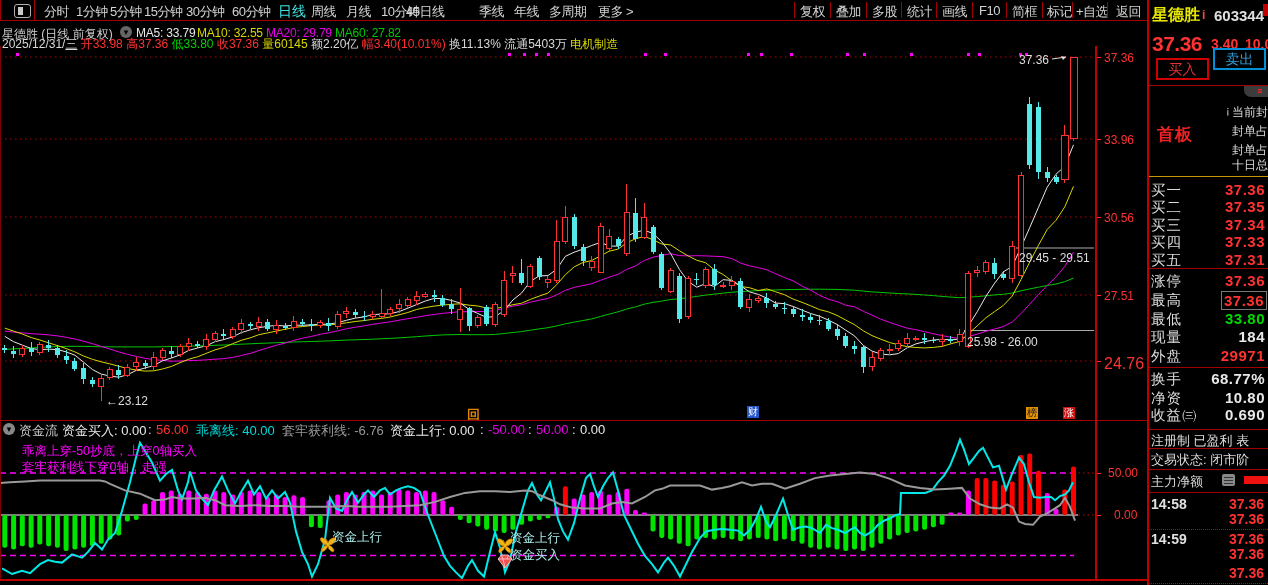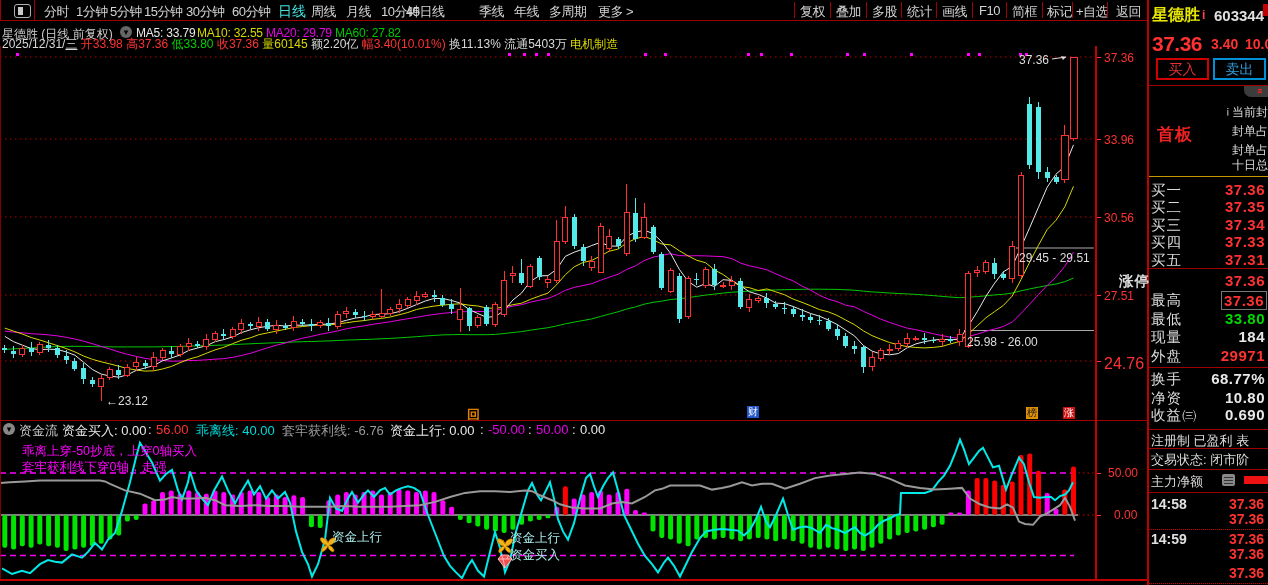--- a/index.html
+++ b/index.html
@@ -550,21 +550,21 @@
 <span class="abs" style="left:1152px;top:5px;color:#e8e800;font-size:16px;font-weight:bold;">星德胜</span>
 <span class="abs" style="left:1202px;top:8px;color:#ff4444;font-size:12px;font-weight:bold;">i</span>
 <span class="abs num" style="left:1214px;top:7px;color:#e0e0e0;font-size:15px;">603344</span>
 <div class="abs" style="left:1263px;top:4px;width:5px;height:12px;background:#c00000;"></div>
 
 <span class="abs num" style="left:1152px;top:32px;color:#ff3232;font-size:21px;letter-spacing:-0.5px;">37.36</span>
 <span class="abs num" style="left:1211px;top:36px;color:#ff3232;font-size:14px;">3.40</span>
 <span class="abs num" style="left:1245px;top:36px;color:#ff3232;font-size:14px;">10.0</span>
 
 <div class="abs" style="left:1156px;top:58px;width:53px;height:22px;border:2px solid #d00000;color:#e03333;font-size:14px;text-align:center;line-height:18px;">买入</div>
-<div class="abs" style="left:1213px;top:58px;width:53px;height:22px;border:2px solid #0090d8;color:#30a0e0;font-size:14px;text-align:center;line-height:18px;">卖出</div>
+<div class="abs" style="left:1213px;top:48px;width:53px;height:22px;border:2px solid #0090d8;color:#30a0e0;font-size:14px;text-align:center;line-height:18px;">卖出</div>
 
 <div class="abs" style="left:1149px;top:85px;width:119px;height:1px;background:#a00000;"></div>
 
 <div class="abs" style="left:1244px;top:86px;width:24px;height:11px;background:#3c3c3c;border-radius:0 0 0 7px;"></div>
 <span class="abs" style="left:1256px;top:85px;color:#ee2222;font-size:11px;font-weight:bold;transform:rotate(-90deg);">»</span>
 
 <span class="abs" style="left:1157px;top:123px;color:#ee2222;font-size:17px;font-weight:bold;letter-spacing:1px;">首板</span>
 <span class="abs" style="left:1226px;top:104px;color:#cccccc;font-size:11px;">¡</span>
 <span class="abs" style="left:1232px;top:104px;color:#dcdcdc;font-size:12px;">当前封</span>
 <span class="abs" style="left:1232px;top:123px;color:#dcdcdc;font-size:12px;">封单占</span>
@@ -579,21 +579,21 @@
     <span class="abs sb-val" style="top:198px;color:#ff3232;">37.35</span>
 <span class="abs sb-label" style="left:1151px;top:216px;">买三</span>
     <span class="abs sb-val" style="top:216px;color:#ff3232;">37.34</span>
 <span class="abs sb-label" style="left:1151px;top:233px;">买四</span>
     <span class="abs sb-val" style="top:233px;color:#ff3232;">37.33</span>
 <span class="abs sb-label" style="left:1151px;top:251px;">买五</span>
     <span class="abs sb-val" style="top:251px;color:#ff3232;">37.31</span>
 
 <div class="abs" style="left:1149px;top:268px;width:119px;height:1px;background:#a00000;"></div>
 
-<span class="abs sb-label" style="left:1119px;top:272px;font-weight:bold;">涨停</span>
+<span class="abs sb-label" style="left:1151px;top:272px;">涨停</span>
     <span class="abs sb-val" style="top:272px;color:#ff3232;">37.36</span>
 <span class="abs sb-label" style="left:1151px;top:291px;">最高</span>
     <span class="abs sb-val" style="top:291px;color:#ff3232;border:1px solid #777;padding:0 2px;right:1px;">37.36</span>
 <span class="abs sb-label" style="left:1151px;top:310px;">最低</span>
     <span class="abs sb-val" style="top:310px;color:#00d800;">33.80</span>
 <span class="abs sb-label" style="left:1151px;top:328px;">现量</span>
     <span class="abs sb-val" style="top:328px;color:#e8e8e8;">184</span>
 <span class="abs sb-label" style="left:1151px;top:347px;">外盘</span>
     <span class="abs sb-val" style="top:347px;color:#ff3232;">29971</span>
 

